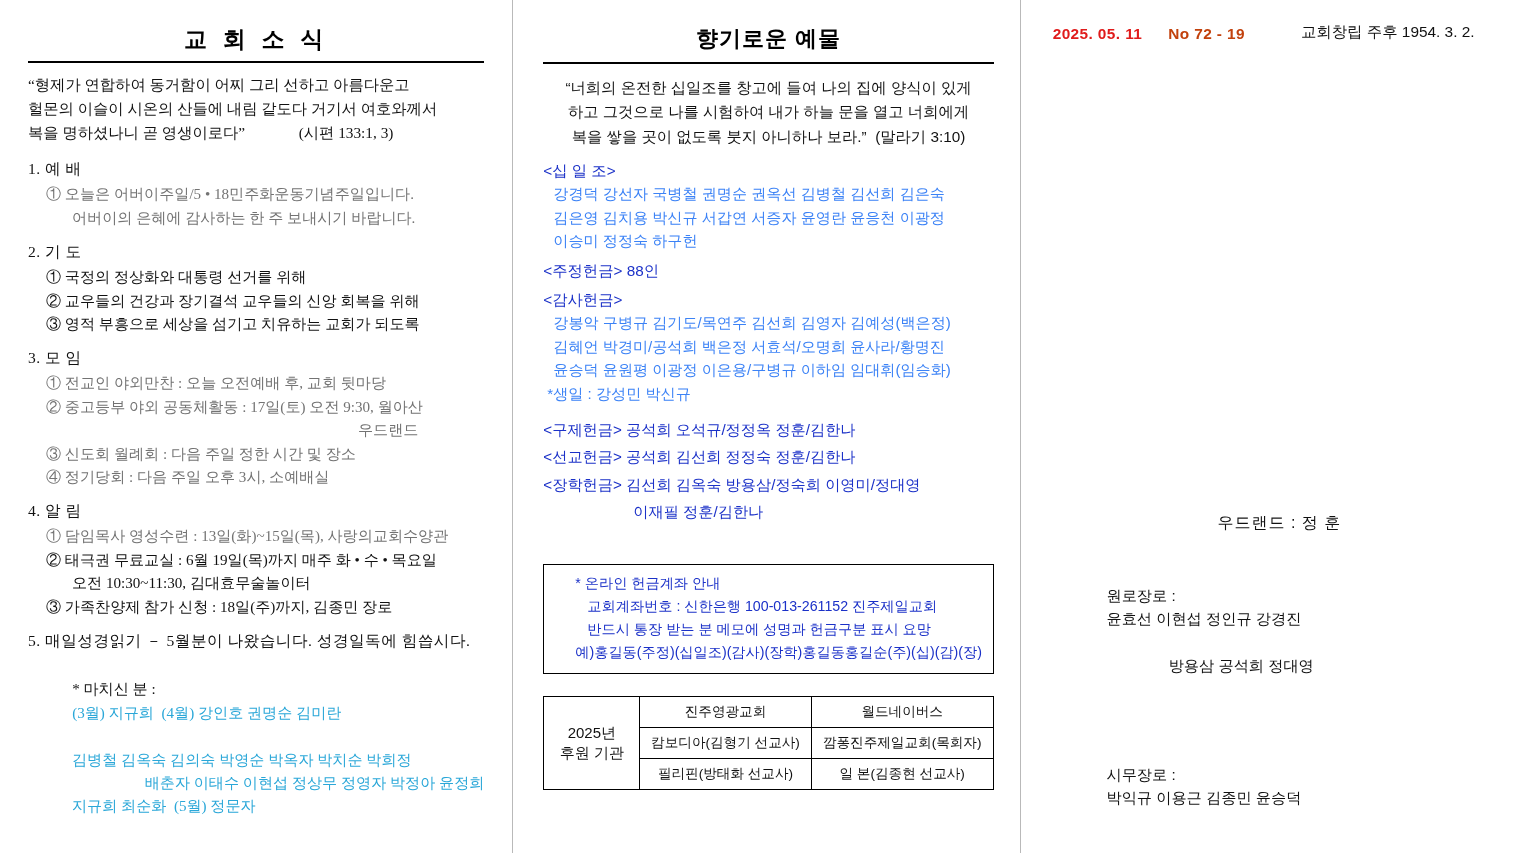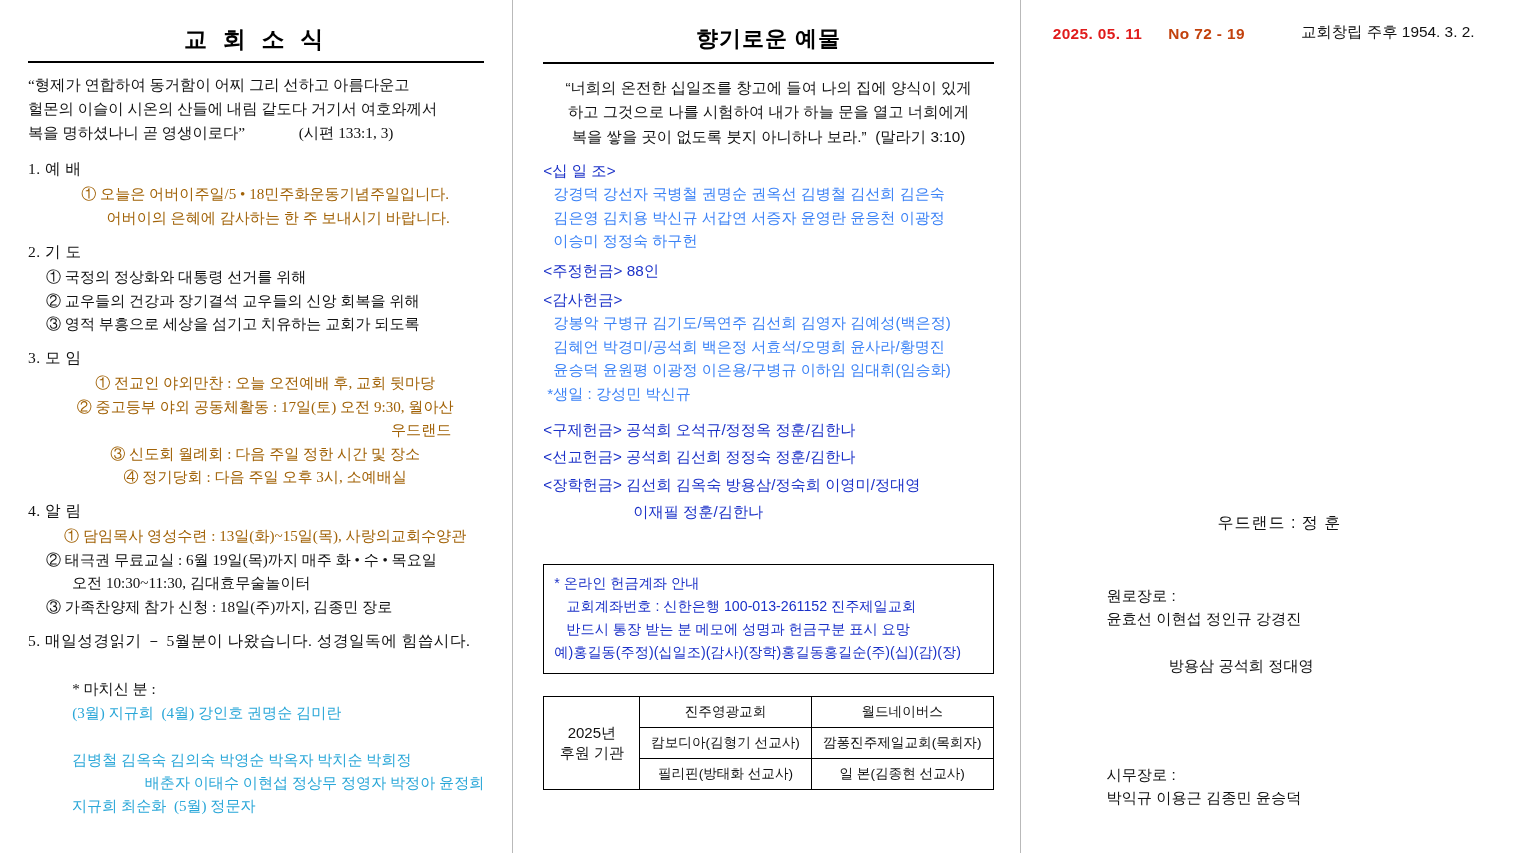--- a/index.html
+++ b/index.html
@@ -77,21 +77,21 @@
     margin-bottom: 3px;
     letter-spacing: 0.5px;
   }
   .item {
     font-size: 15.1px;
     line-height: 1.55;
     padding-left: 18px;
     white-space: pre-wrap;
   }
   .item.cont { padding-left: 44px; }
-  .red { color: #a16207; text-align: center; }
+  .red { color: #737373; }
   .cyan { color: #2aa7d8; }
   .blk { color: #111; }
 
   
   .m-head {
     font-size: 15.3px;
     color: #1b31c8;
     margin-top: 8px;
   }
   .m-line {
@@ -110,21 +110,21 @@
   .m-gap { height: 10px; }
 
   .bank-box {
     border: 1.5px solid #000;
     margin-top: 40px;
     padding: 7px 10px 9px 10px;
     font-size: 14.2px;
     color: #1b31c8;
     line-height: 1.62;
   }
-  .bank-box .bl { display: block; white-space: pre-wrap; }
+  .bank-box .bl { display: block; white-space: pre-wrap; margin-left: 21px; }
   .bank-box .b1 { padding-left: 0; }
   .bank-box .bind { padding-left: 12px; }
 
   .support {
     margin-top: 22px;
     border: 1.5px solid #000;
     width: 100%;
     border-collapse: collapse;
     font-size: 13.6px;
   }

